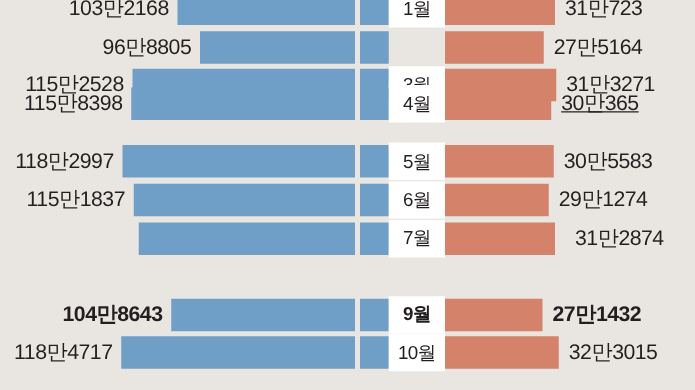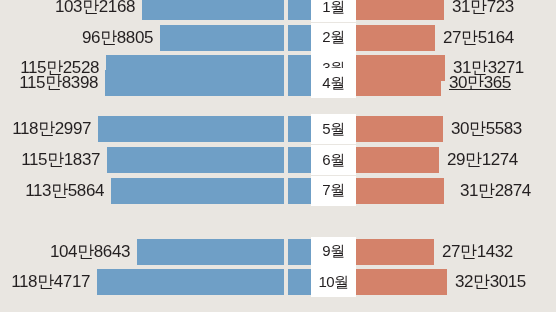--- a/index.html
+++ b/index.html
@@ -127,23 +127,20 @@
         <div class="bar-red" style="width: 88px;"></div>
         <div class="right-label" style="left: 96px;">31만723</div>
       </div>
     </div>
     <div class="row" style="top: 22.6px;">
       <div class="left-zone">
         <div class="bar-blue" style="left: 160px; width: 124px;"></div>
         <div class="bar-blue-tail"></div>
         <div class="left-label" style="right: 158px;">96만8805</div>
       </div>
-      <div class="month-cell">
-        <span class="month-label">2월</span>
-      </div>
       <div class="right-zone">
         <div class="bar-red" style="width: 79px;"></div>
         <div class="right-label" style="left: 87px;">27만5164</div>
       </div>
     </div>
     <div class="row" style="top: 53.2px;">
       <div class="left-zone">
         <div class="bar-blue" style="left: 106px; width: 178px;"></div>
         <div class="bar-blue-tail"></div>
         <div class="left-label" style="right: 212px;">115만2528</div>
@@ -195,31 +192,30 @@
       </div>
       <div class="right-zone">
         <div class="bar-red" style="width: 83px;"></div>
         <div class="right-label" style="left: 91px;">29만1274</div>
       </div>
     </div>
     <div class="row" style="top: 175.6px;">
       <div class="left-zone">
         <div class="bar-blue" style="left: 111px; width: 173px;"></div>
         <div class="bar-blue-tail"></div>
-        <div class="left-label" style="right: 207px;">113만5864</div>
       </div>
       <div class="month-cell">
         <span class="month-label">7월</span>
       </div>
       <div class="right-zone">
         <div class="bar-red" style="width: 88px;"></div>
         <div class="right-label" style="left: 104px;">31만2874</div>
       </div>
     </div>
-    <div class="row" style="top: 236.8px;">
+    <div class="row" style="top: 236.8px; font-weight: bold;">
       <div class="left-zone">
         <div class="bar-blue" style="left: 137px; width: 147px;"></div>
         <div class="bar-blue-tail"></div>
         <div class="left-label" style="right: 181px;">104만8643</div>
       </div>
       <div class="month-cell">
         <span class="month-label">9월</span>
       </div>
       <div class="right-zone">
         <div class="bar-red" style="width: 78px;"></div>

